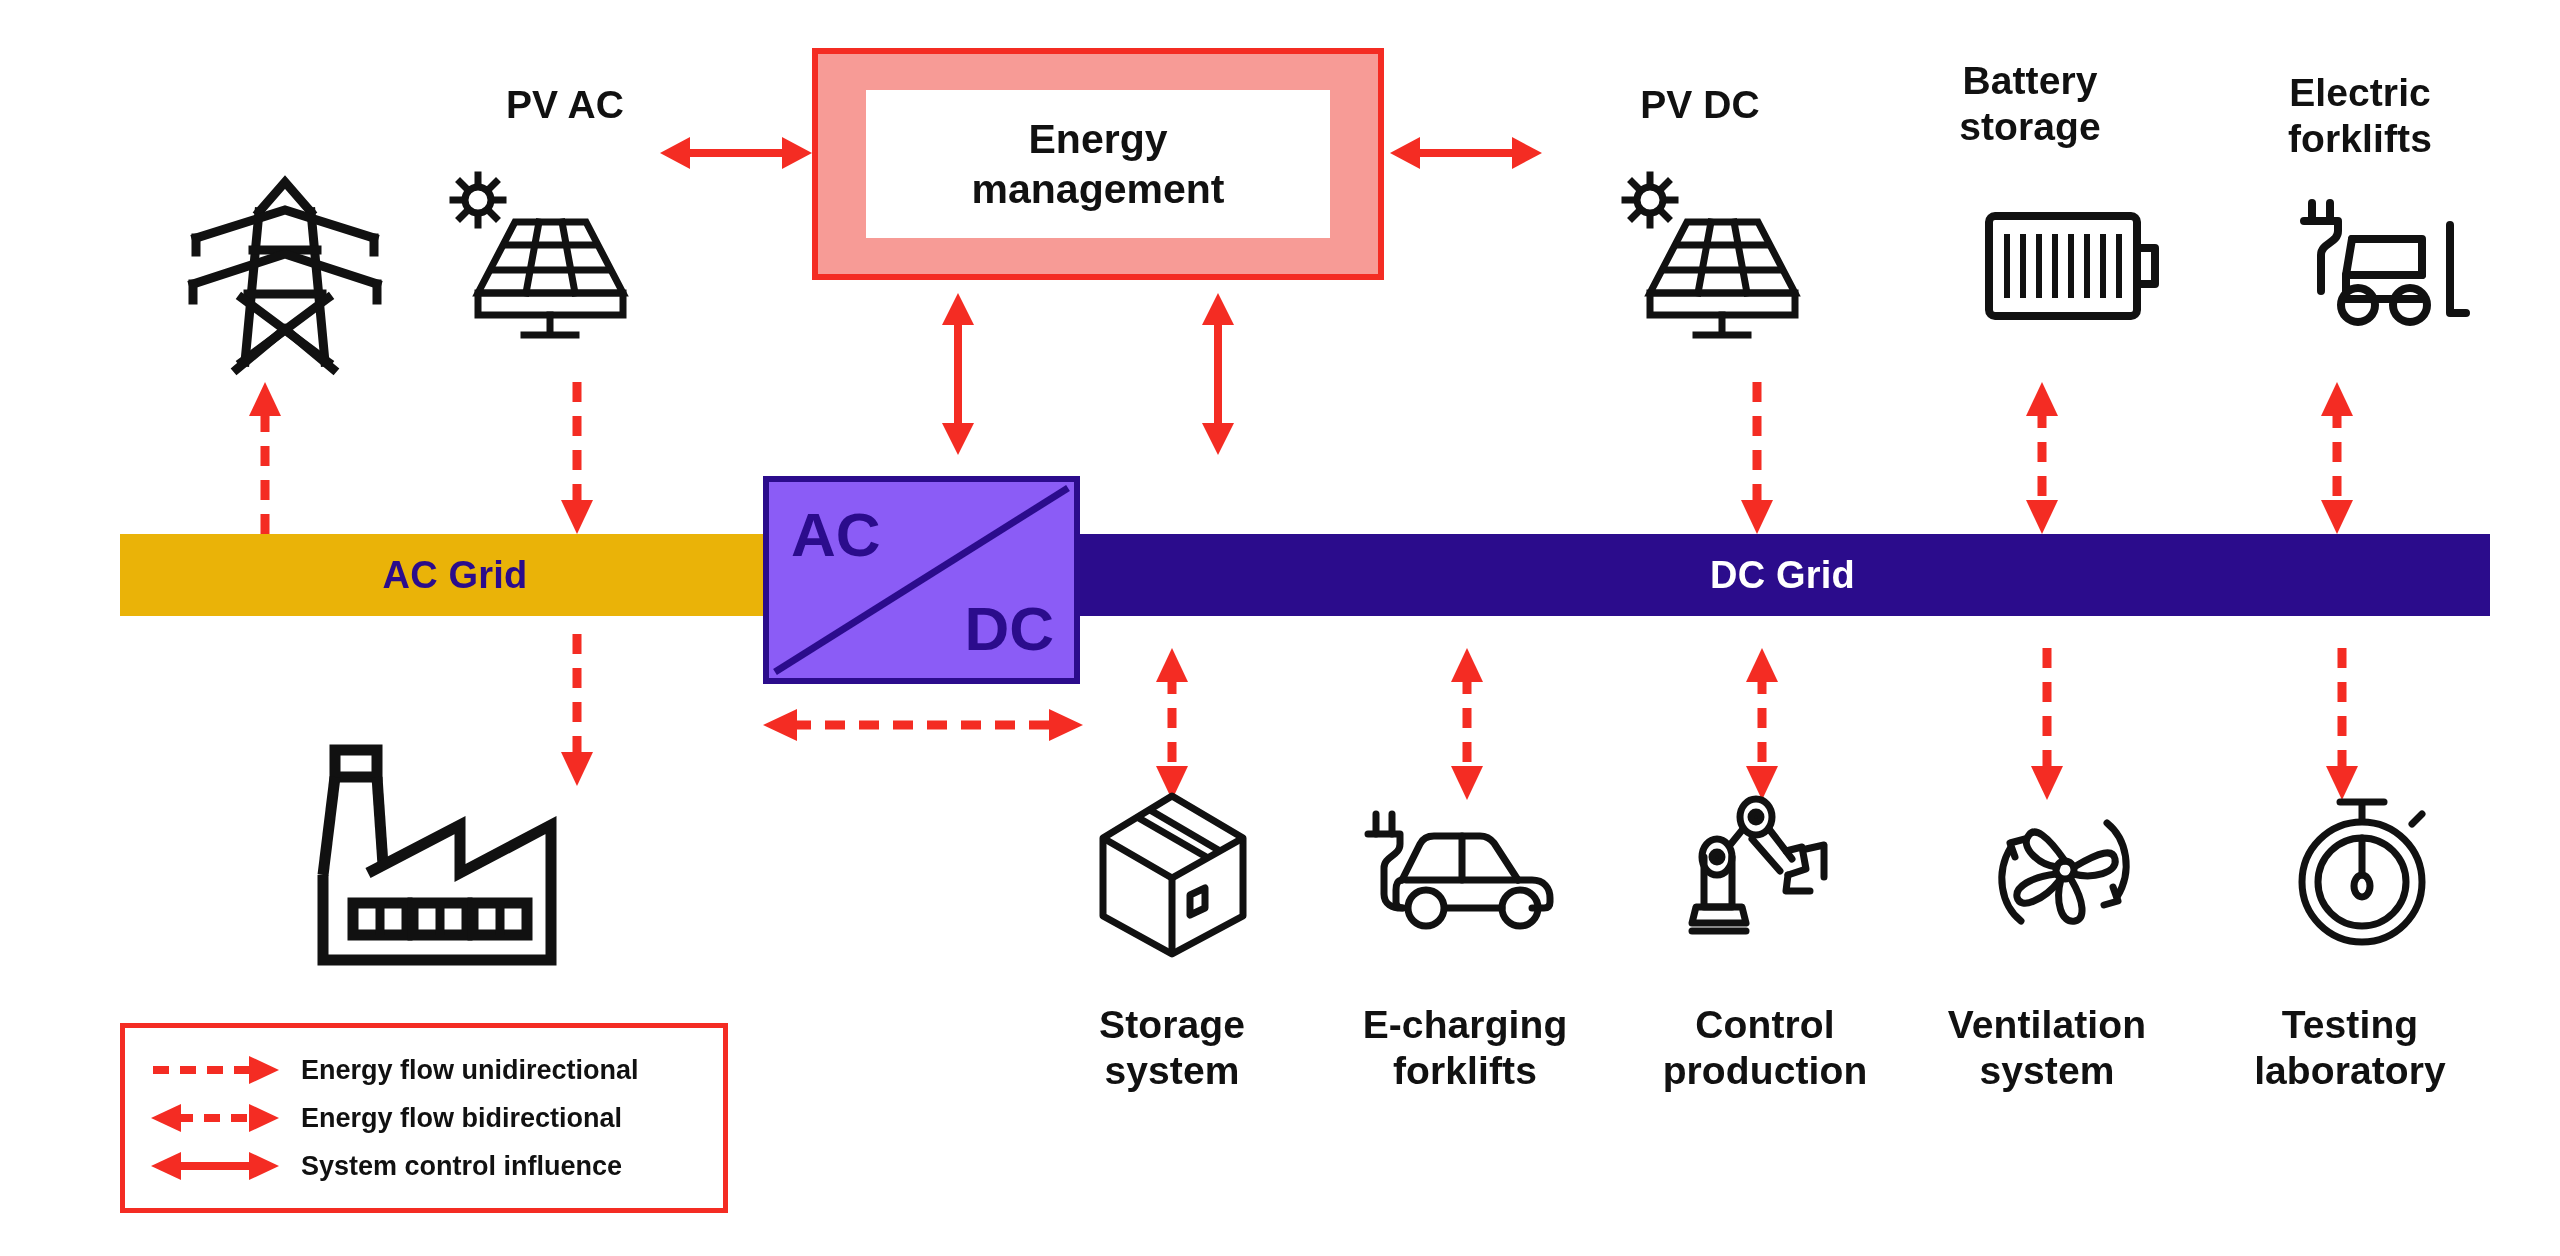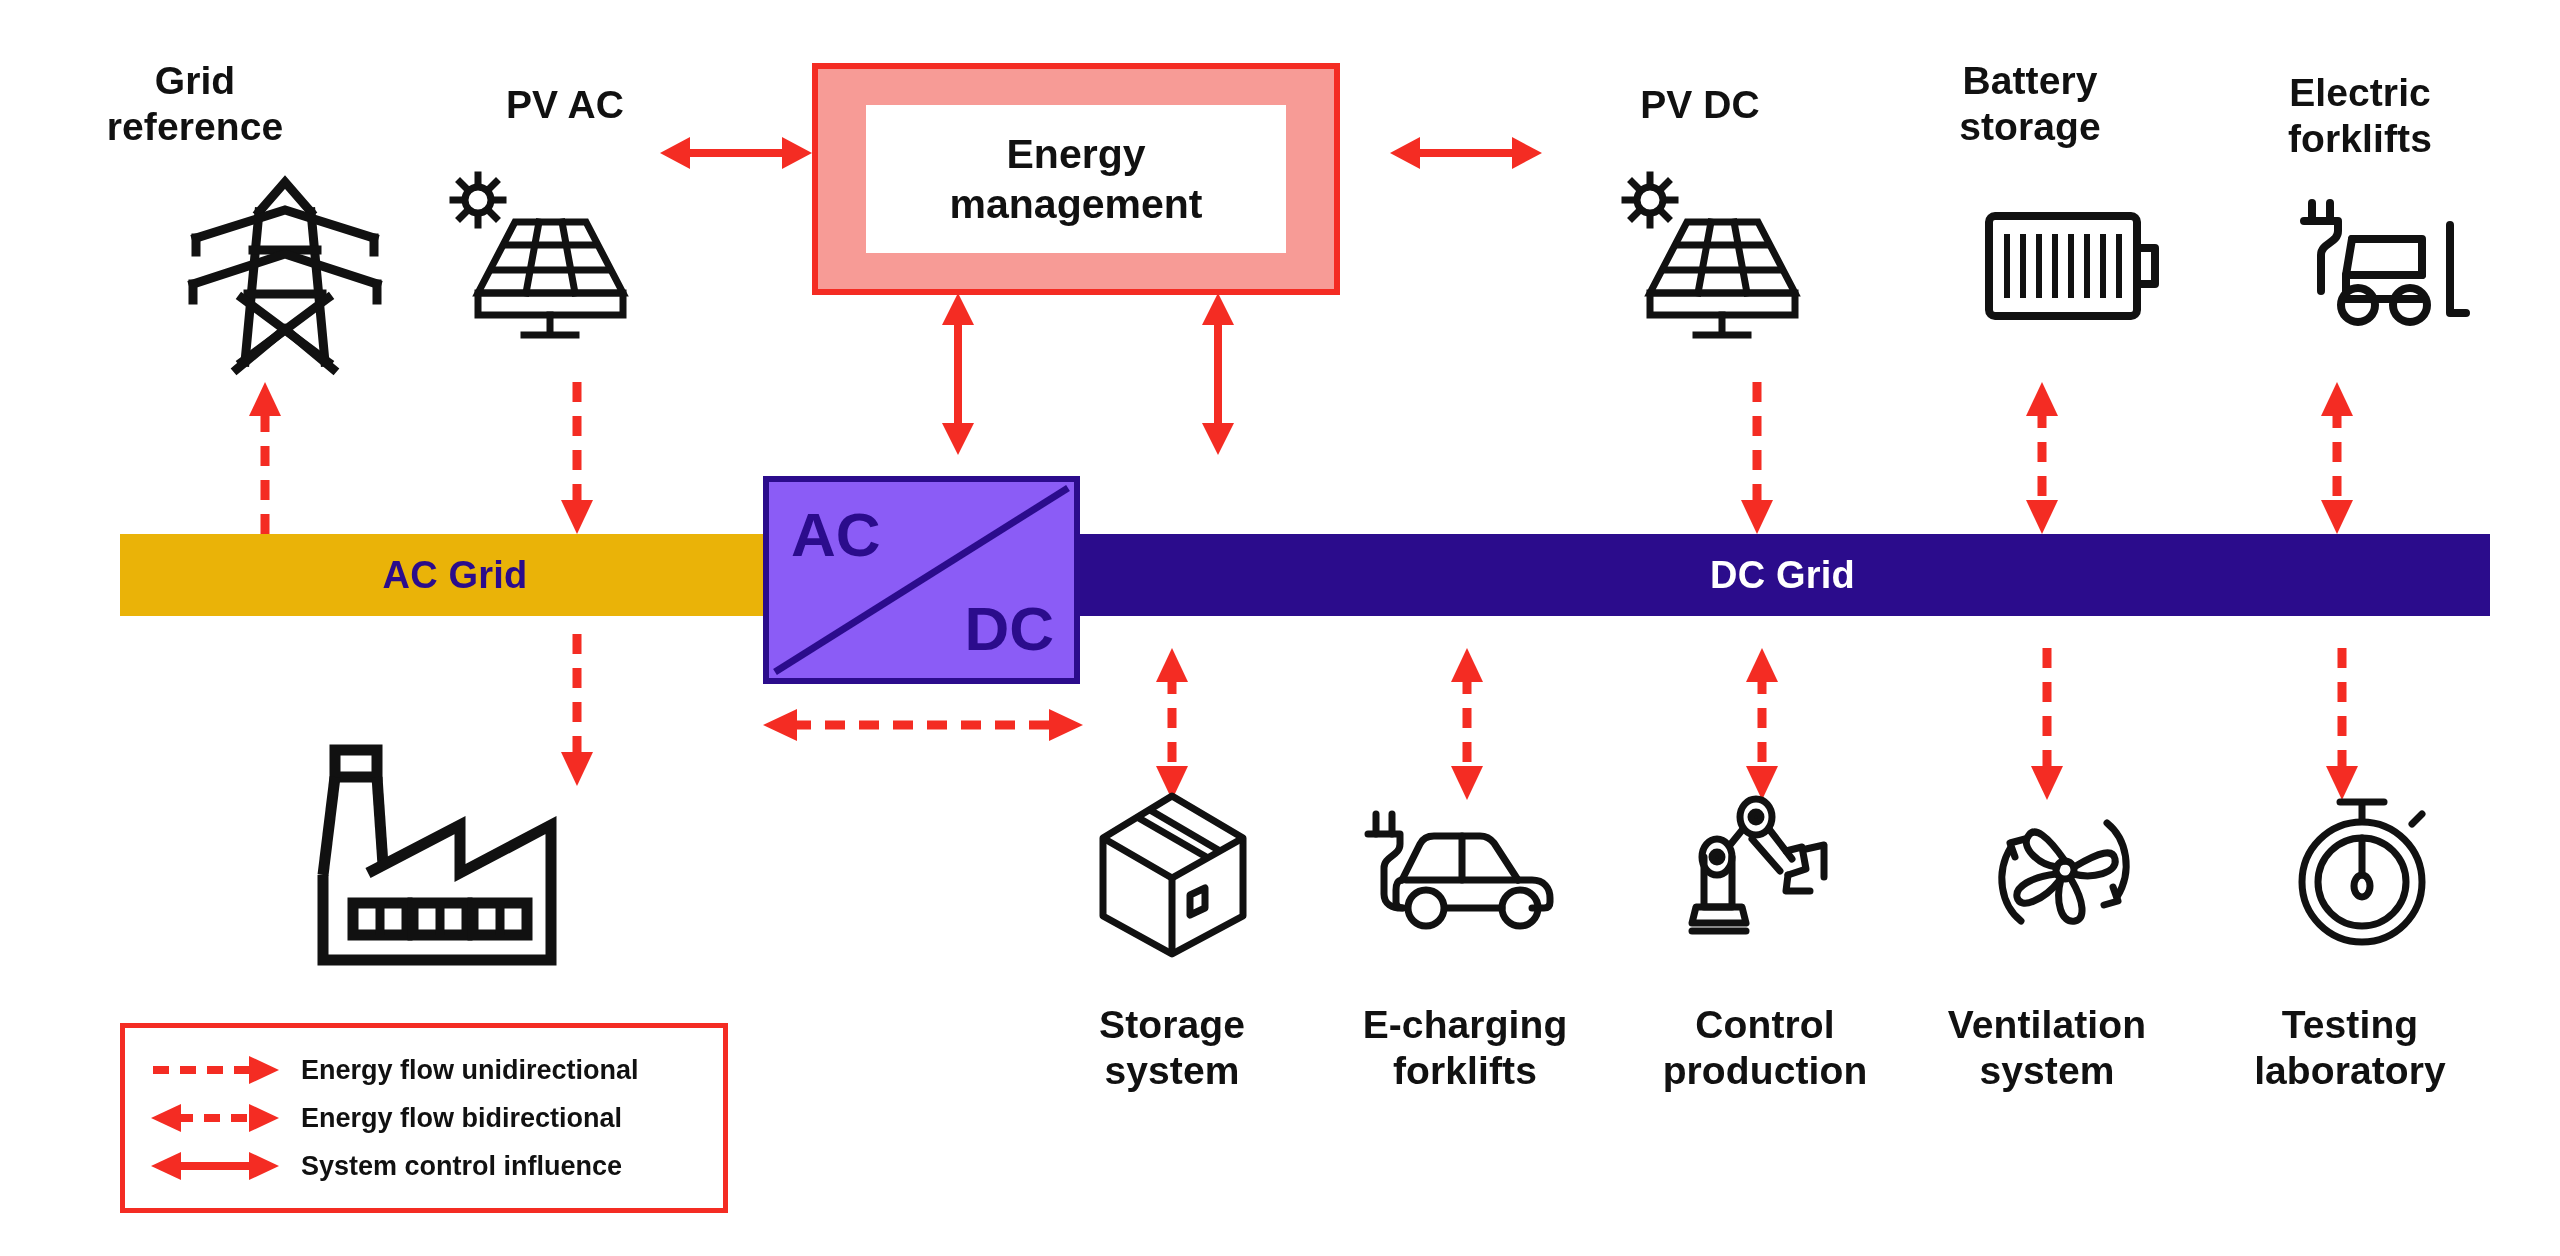--- a/index.html
+++ b/index.html
@@ -109,22 +109,20 @@
     white-space:nowrap;
   }
 
   svg{display:block;overflow:visible;}
 </style>
 </head>
 <body>
 
 <div id="stage">
 
-  <div class="node-label" style="left:70px;top:58px;width:250px;">Grid
-reference</div>
 
   <div class="node-label" style="left:450px;top:82px;width:230px;">PV AC</div>
 
   <div class="node-label" style="left:1580px;top:82px;width:240px;">PV DC</div>
 
   <div class="node-label" style="left:1890px;top:58px;width:280px;">Battery
 storage</div>
 
   <div class="node-label" style="left:2210px;top:70px;width:300px;">Electric
 forklifts</div>
@@ -187,21 +185,21 @@
       <path d="M14 26 L48 26 L48 36 C48 48 31 48 31 60 L31 96"></path>
       <path d="M62 44 L118 44 L132 44 L132 80"></path>
       <path d="M62 44 L56 80 L132 80"></path>
       <path d="M56 80 L56 104 L132 104"></path>
       <circle cx="68" cy="110" r="17"></circle>
       <circle cx="120" cy="110" r="17"></circle>
       <path d="M160 30 L160 118 M160 118 L176 118"></path>
     </svg>
   </div>
 
-  <div class="em-outer" style="left:812px;top:63px;width:528px;height:232px;">
+  <div class="em-outer" style="left:812px;top:48px;width:572px;height:232px;">
     <div class="em-inner">Energy
 management</div>
   </div>
 
   <div class="abs" style="left:660px;top:135px;">
     <svg width="152" height="36" viewBox="0 0 152 36">
       <line x1="26" y1="18" x2="126" y2="18" stroke="#F42C23" stroke-width="8"></line>
       <polygon points="0,18 30,2 30,34" fill="#F42C23"></polygon>
       <polygon points="152,18 122,2 122,34" fill="#F42C23"></polygon>
     </svg>

